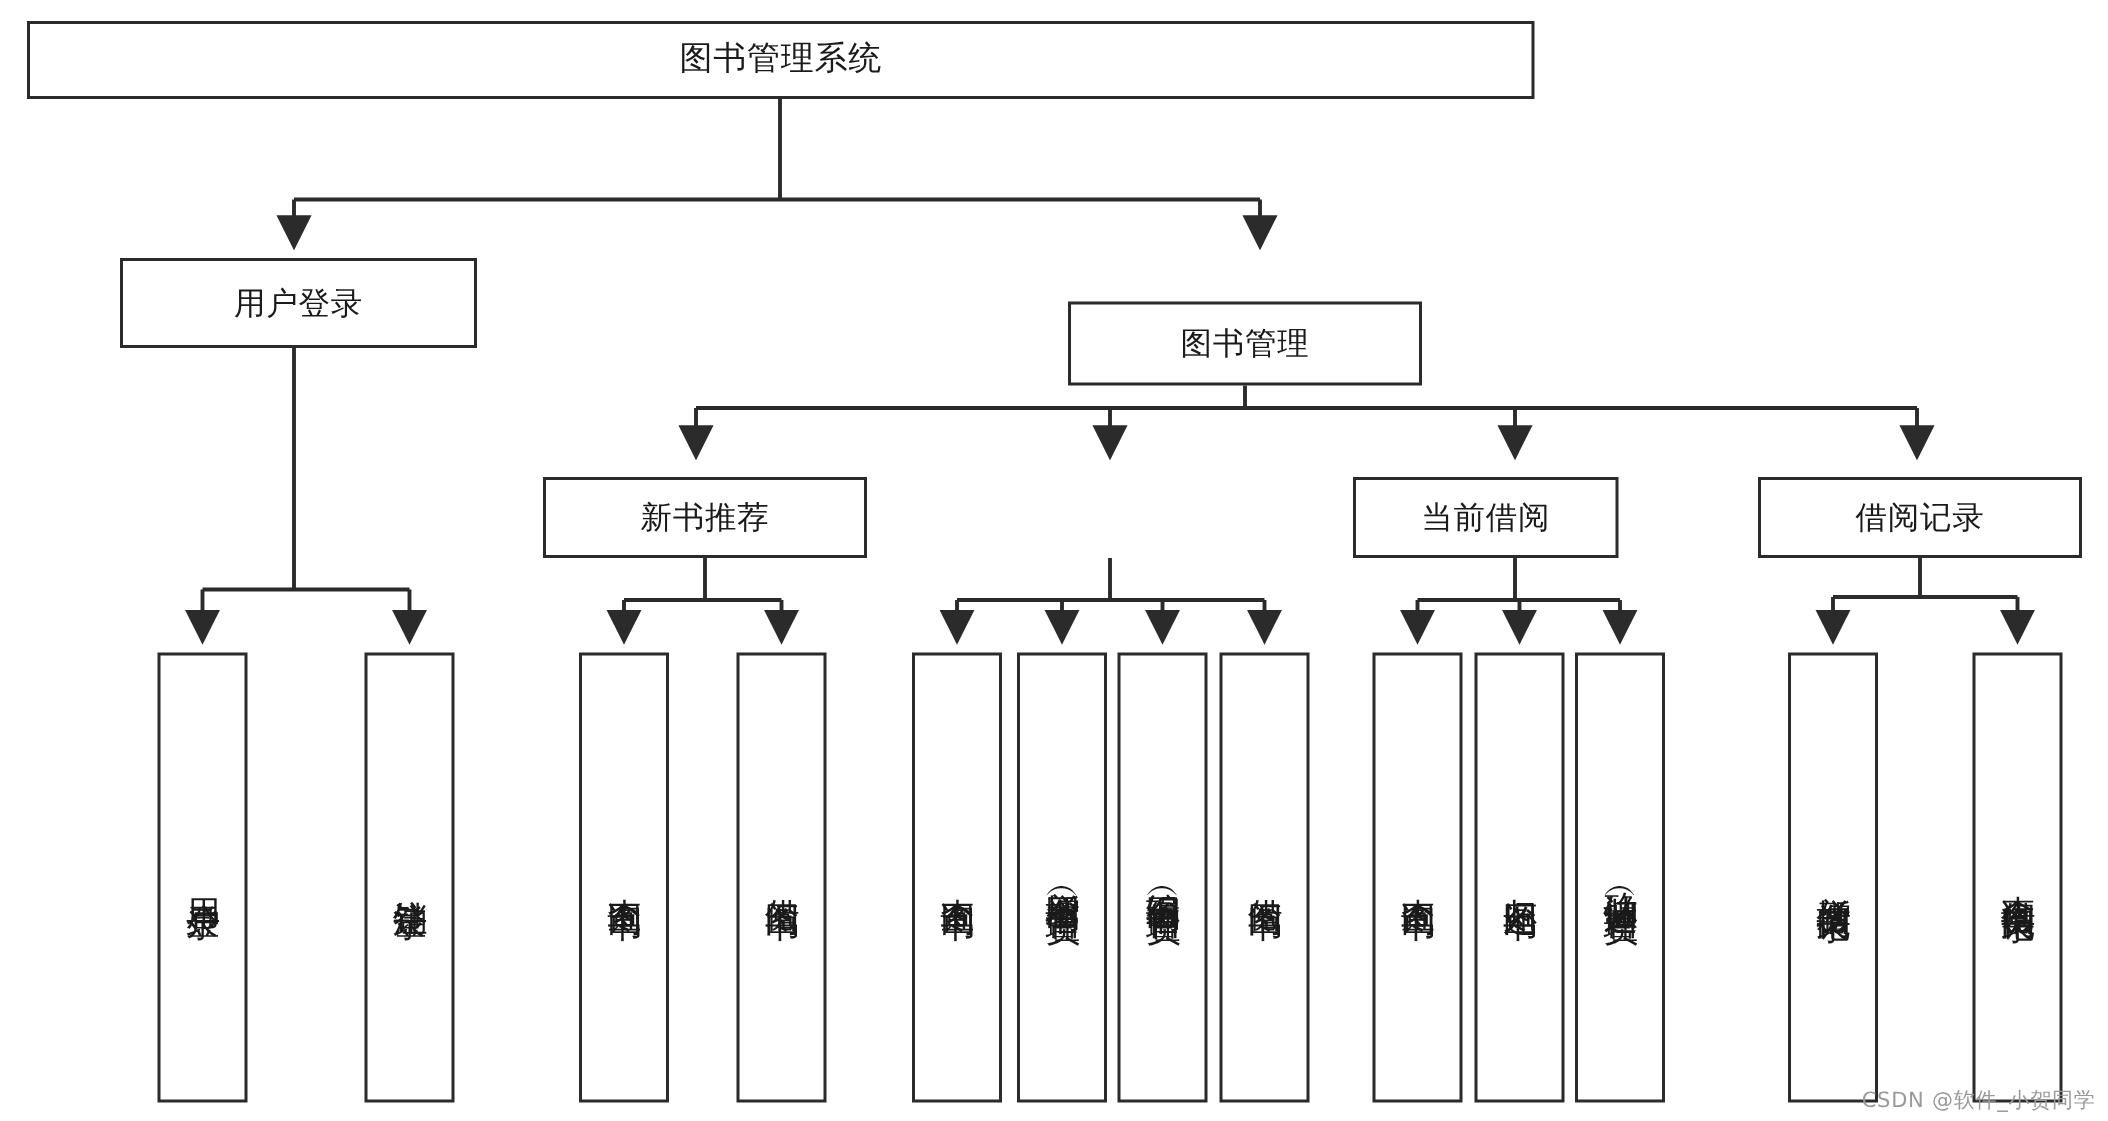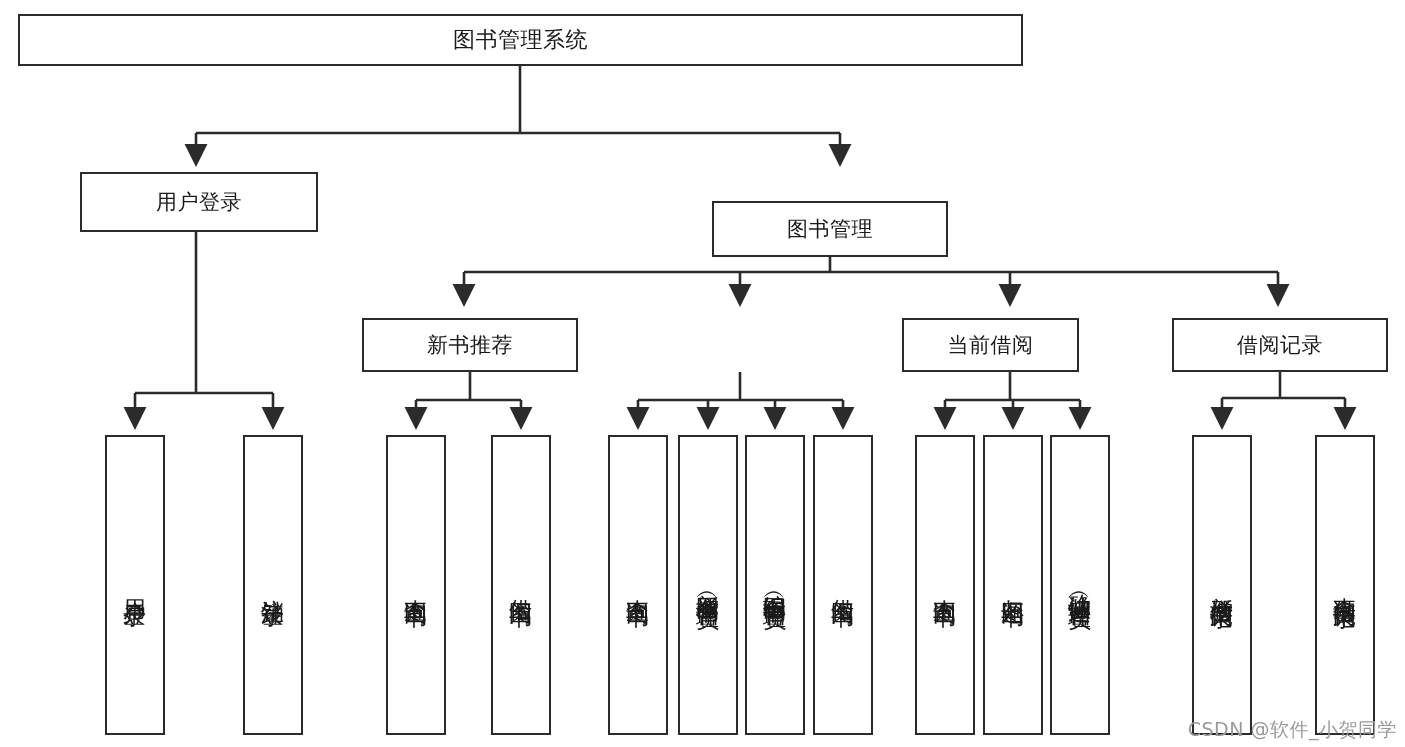--- a/index.html
+++ b/index.html
@@ -60,21 +60,21 @@
     text-orientation: upright;
     font-size: 23px;
     line-height: 1.05;
     letter-spacing: 2px;
     white-space: nowrap;
   }
   #watermark {
     position: absolute;
     right: 8px;
     bottom: 4px;
-    font-size: 19px;
+    font-size: 14px;
     color: #9a9a9a;
     letter-spacing: 0.5px;
     white-space: nowrap;
     margin-left: 48px;
   }
 </style>
 </head>
 <body>
 
 <div id="canvas">

